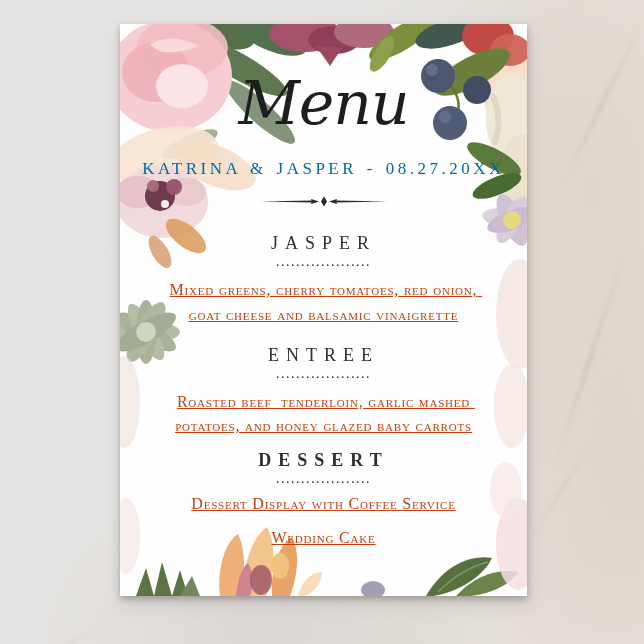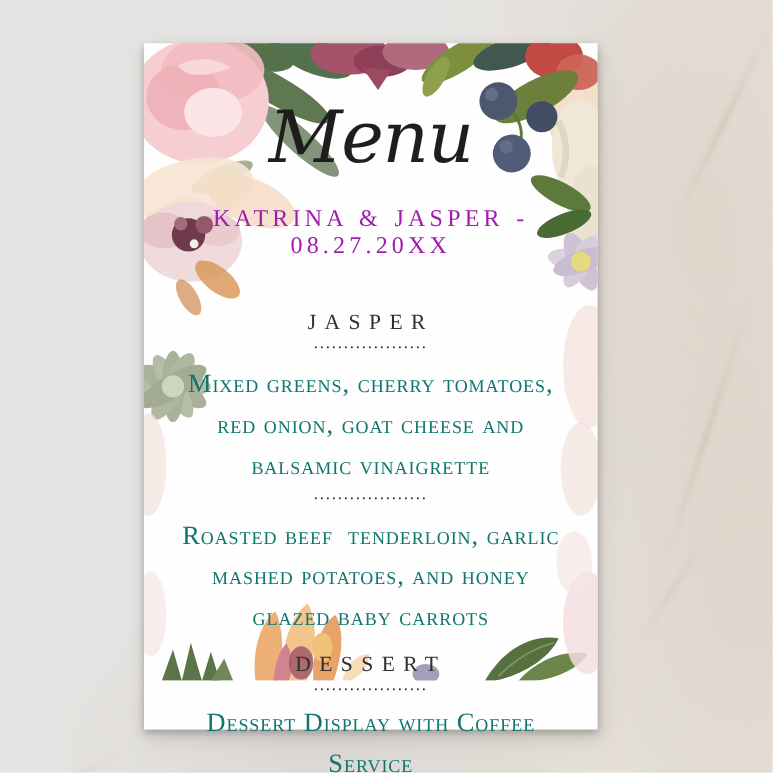--- a/index.html
+++ b/index.html
@@ -27,22 +27,22 @@
     background: linear-gradient(to bottom, transparent, rgba(178,163,142,0.45), transparent);
   }
   .vein1 { height: 190px; left: 601px; top: 8px;  transform: rotate(26deg); }
   .vein2 { height: 240px; left: 588px; top: 240px; transform: rotate(18deg); }
   .vein3 { height: 120px; left: 560px; top: 430px; transform: rotate(32deg); opacity: .6; }
   .vein4 { height: 70px;  left: 70px;  top: 608px; transform: rotate(62deg); opacity: .5; }
 
   .card {
     position: absolute;
     left: 120px;
-    top: 36px;
-    width: 378px;
+    top: 24px;
+    width: 407px;
     height: 572px;
     background: #fefefe;
     box-shadow: 0 3px 6px rgba(105,100,95,0.45), 2px 8px 16px rgba(120,114,108,0.22);
   }
   .florals {
     position: absolute;
     inset: 0;
     z-index: 1;
     pointer-events: none;
   }
@@ -59,54 +59,55 @@
     margin-top: 48px;
     font-family: "DejaVu Serif", serif;
     font-style: italic;
     font-size: 60px;
     line-height: 1.05;
     letter-spacing: -1px;
     color: #1e1e1e;
   }
   .subtitle {
     margin-top: 24px;
-    font-size: 20px;
+    font-size: 17px;
     letter-spacing: 3.5px;
     word-spacing: 2px;
-    color: #a21caf;
+    color: #0369a1;
   }
   .divider {
     margin-top: 16px;
     width: 128px;
     height: 13px;
   }
   .section-heading {
     font-size: 18px;
     letter-spacing: 7px;
     color: #2f2f2f;
   }
   .mt-salad   { margin-top: 25px; }
   .mt-entree  { margin-top: 17px; }
-  .mt-dessert { margin-top: 11px; }
+  .mt-dessert { margin-top: 11px; font-weight: bold; }
   .dots {
     margin-top: 1px;
     font-size: 14px;
     letter-spacing: 1.5px;
     line-height: 1;
     color: #2f2f2f;
   }
   .menu-item {
     margin-top: 9px;
     max-width: 334px;
     font-variant: small-caps;
-    font-size: 22px;
+    font-size: 16px;
     letter-spacing: 0.8px;
     line-height: 1.55;
-    color: #0f766e;
+    color: #c2410c;
     white-space: pre-wrap;
+    text-decoration: underline;
   }
   .menu-item.tight { margin-top: 6px; }
 </style>
 </head>
 <body>
 
 <div class="scene">
   <div class="vein vein1"></div>
   <div class="vein vein2"></div>
   <div class="vein vein3"></div>
@@ -220,20 +221,21 @@
         <path d="M52 4 L60 6.5 L52 9 Z" fill="#2b2b2b"></path>
         <polygon points="65,1.5 68,6.5 65,11.5 62,6.5" fill="#2b2b2b"></polygon>
         <path d="M78 4 L70 6.5 L78 9 Z" fill="#2b2b2b"></path>
         <path d="M130 6.5 L78 5.5 L78 7.5 Z" fill="#2b2b2b"></path>
       </svg>
 
       <div class="section-heading mt-salad">JASPER</div>
       <div class="dots">...................</div>
       <div class="menu-item">Mixed greens, cherry tomatoes, red onion, goat cheese and balsamic vinaigrette</div>
 
+      <div class="section-heading mt-entree">ENTREE</div>
       <div class="dots">...................</div>
       <div class="menu-item">Roasted beef  tenderloin, garlic mashed potatoes, and honey glazed baby carrots</div>
 
       <div class="section-heading mt-dessert">DESSERT</div>
       <div class="dots">...................</div>
       <div class="menu-item tight">Dessert Display with Coffee Service</div>
       <div class="menu-item">Wedding Cake</div>
     </div>
   </div>
 </div>

